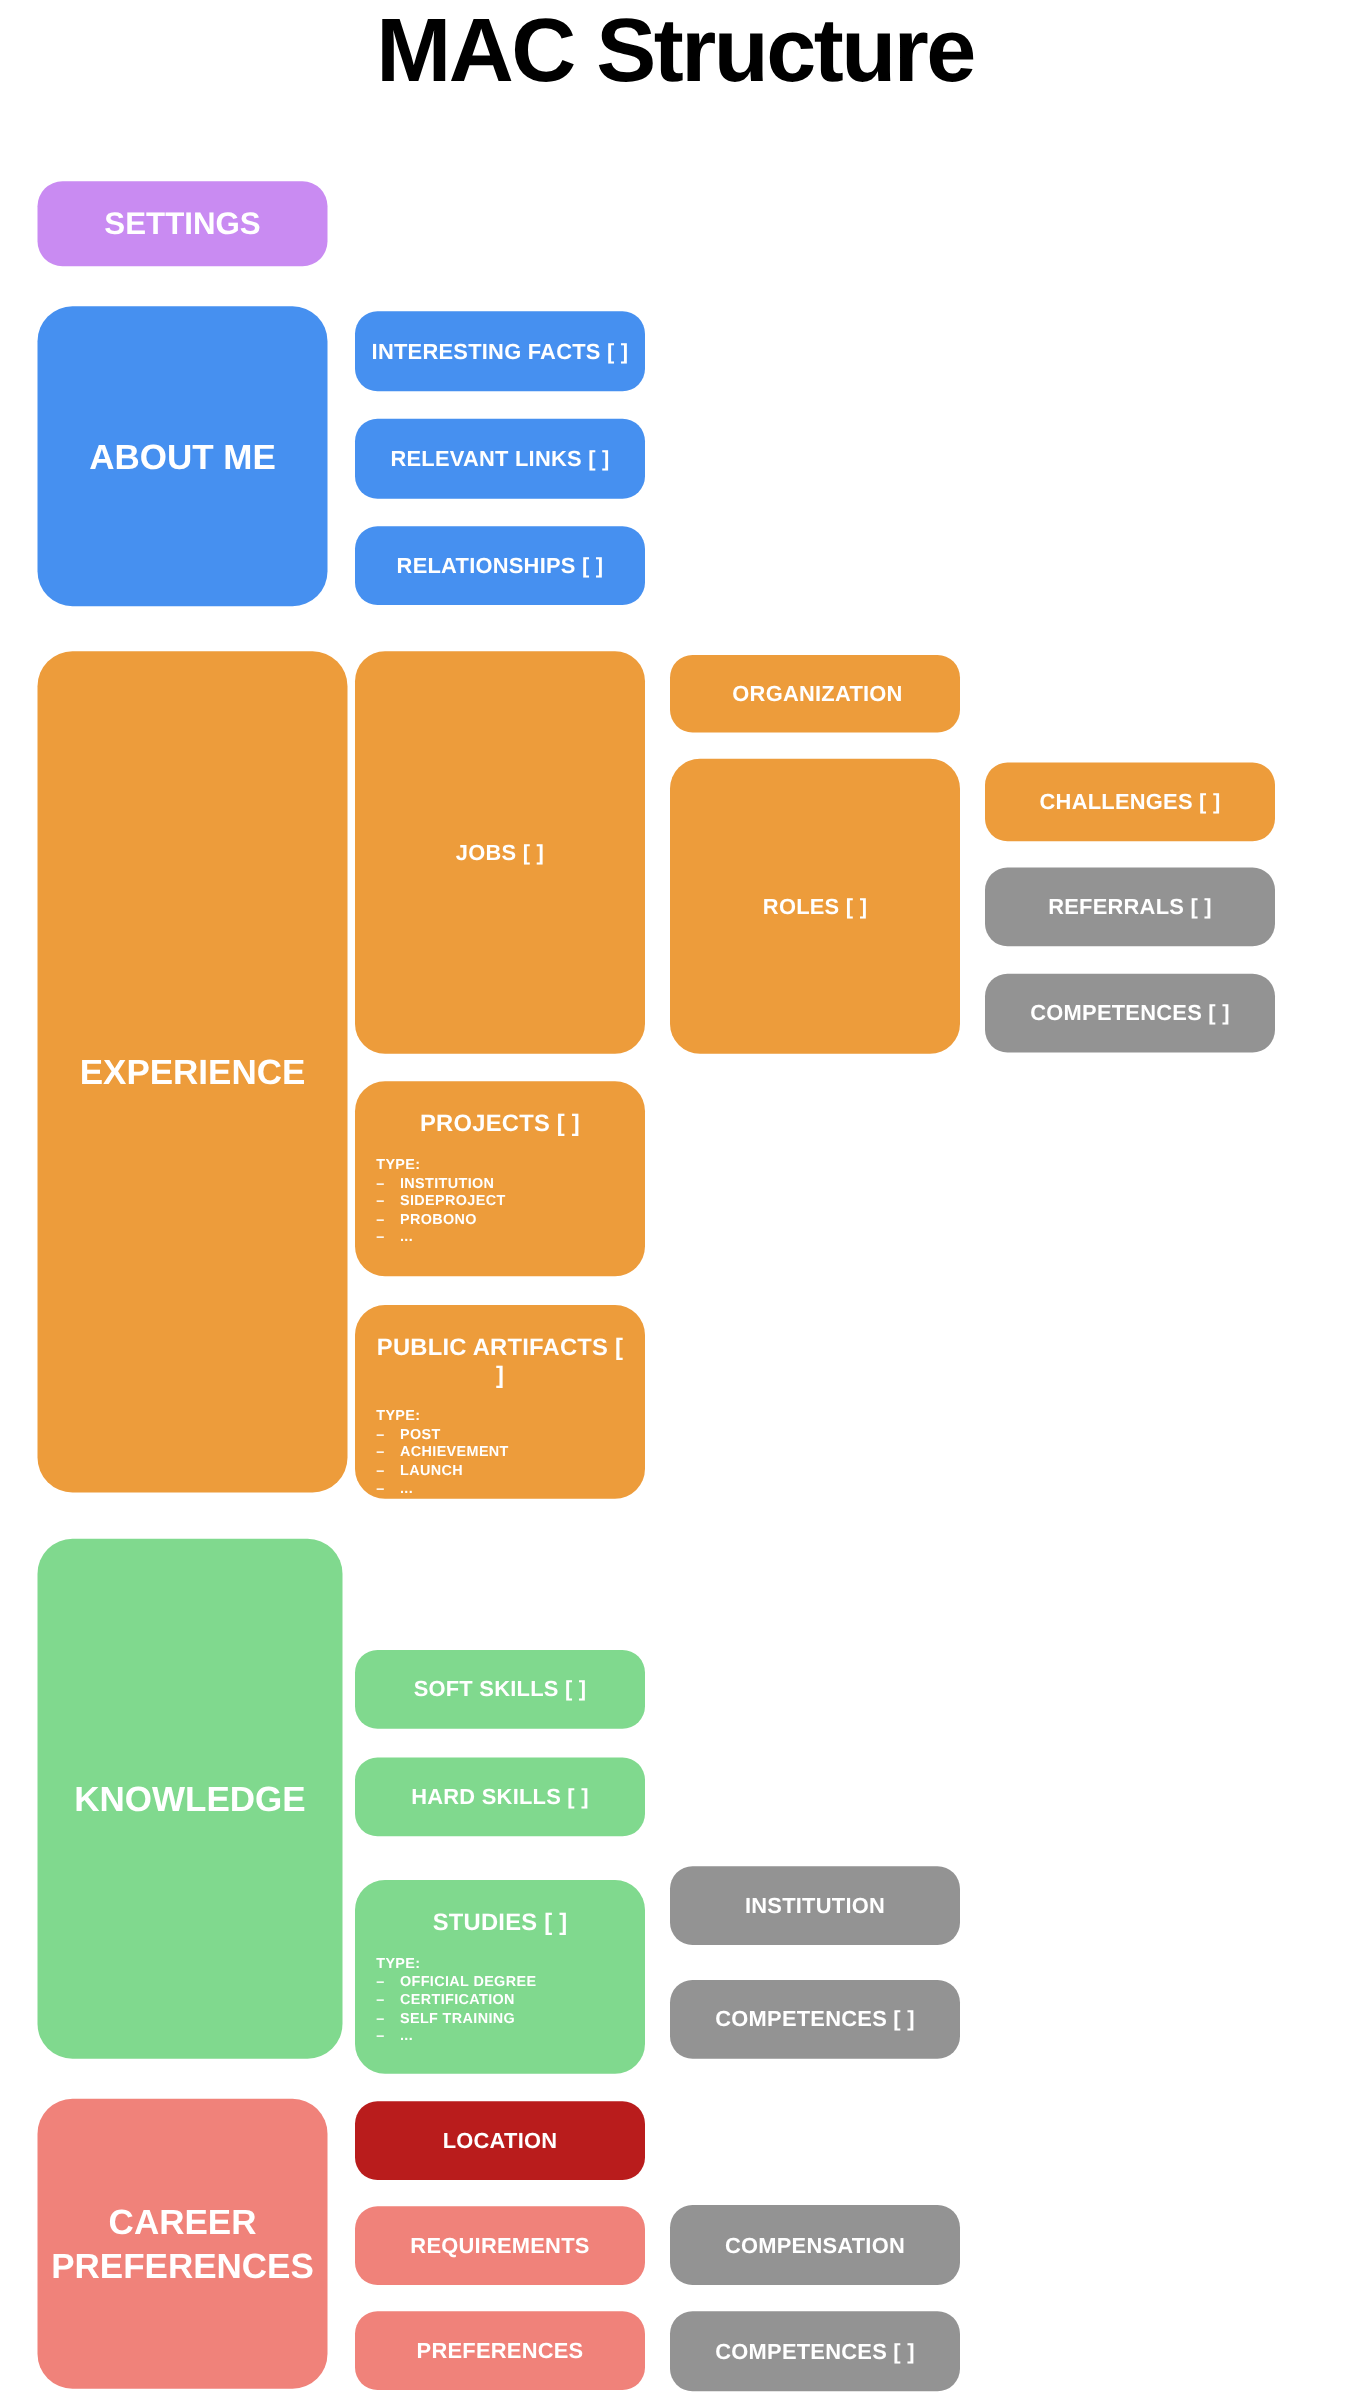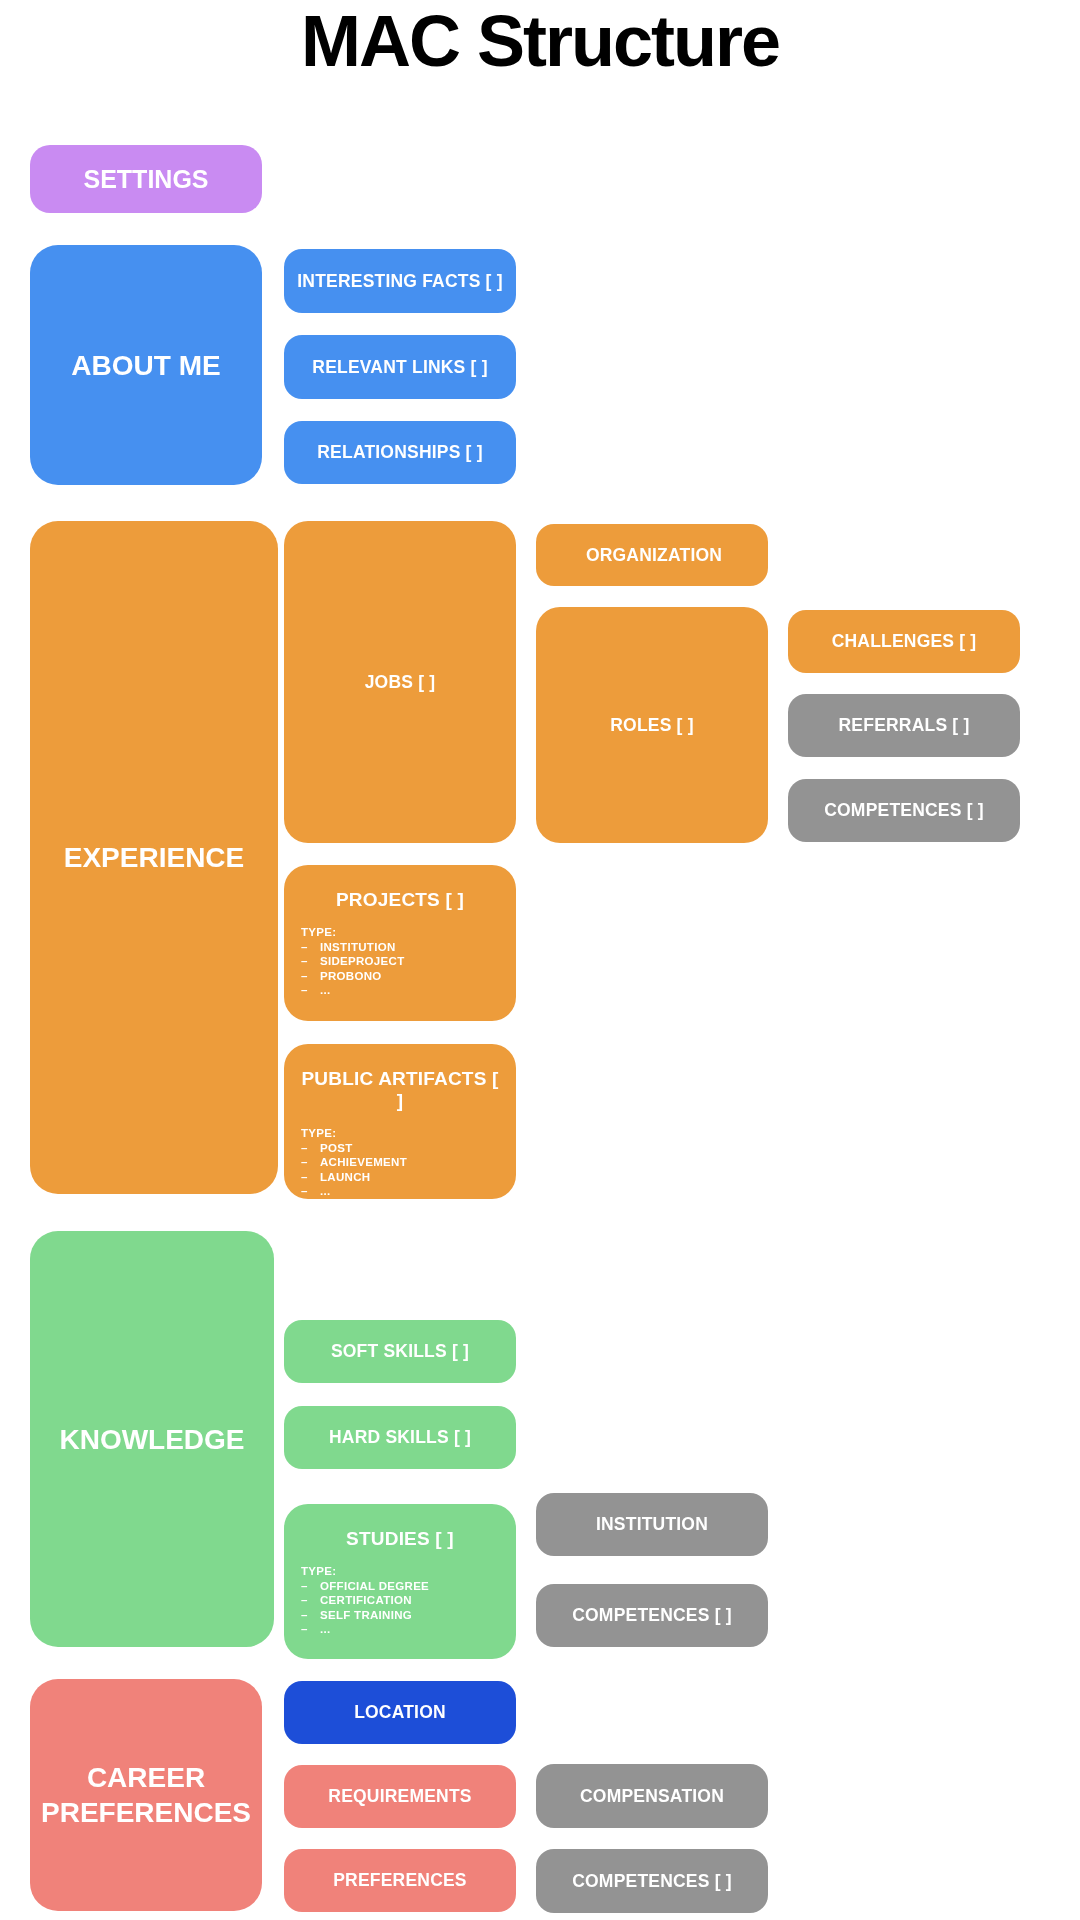--- a/index.html
+++ b/index.html
@@ -208,21 +208,21 @@
   <div class="box child" style="left: 536px; top: 1493px; width: 232px; height: 63px; background-color: rgb(147, 147, 147);">
     <span>INSTITUTION</span>
   </div>
   <div class="box child" style="left: 536px; top: 1584px; width: 232px; height: 63px; background-color: rgb(147, 147, 147);">
     <span>COMPETENCES [ ]</span>
   </div>
 
   <div class="box parent" style="left: 30px; top: 1679px; width: 232px; height: 232px; background-color: rgb(240, 130, 122);">
     <span>CAREER PREFERENCES</span>
   </div>
-  <div class="box child" style="left: 284px; top: 1681px; width: 232px; height: 63px; background-color: #1d4ed8;">
+  <div class="box child" style="left: 284px; top: 1681px; width: 232px; height: 63px; background-color: #b91c1c;">
     <span>LOCATION</span>
   </div>
   <div class="box child" style="left: 284px; top: 1765px; width: 232px; height: 63px; background-color: rgb(240, 130, 122);">
     <span>REQUIREMENTS</span>
   </div>
   <div class="box child" style="left: 284px; top: 1849px; width: 232px; height: 63px; background-color: rgb(240, 130, 122);">
     <span>PREFERENCES</span>
   </div>
   <div class="box child" style="left: 536px; top: 1764px; width: 232px; height: 64px; background-color: rgb(147, 147, 147);">
     <span>COMPENSATION</span>

